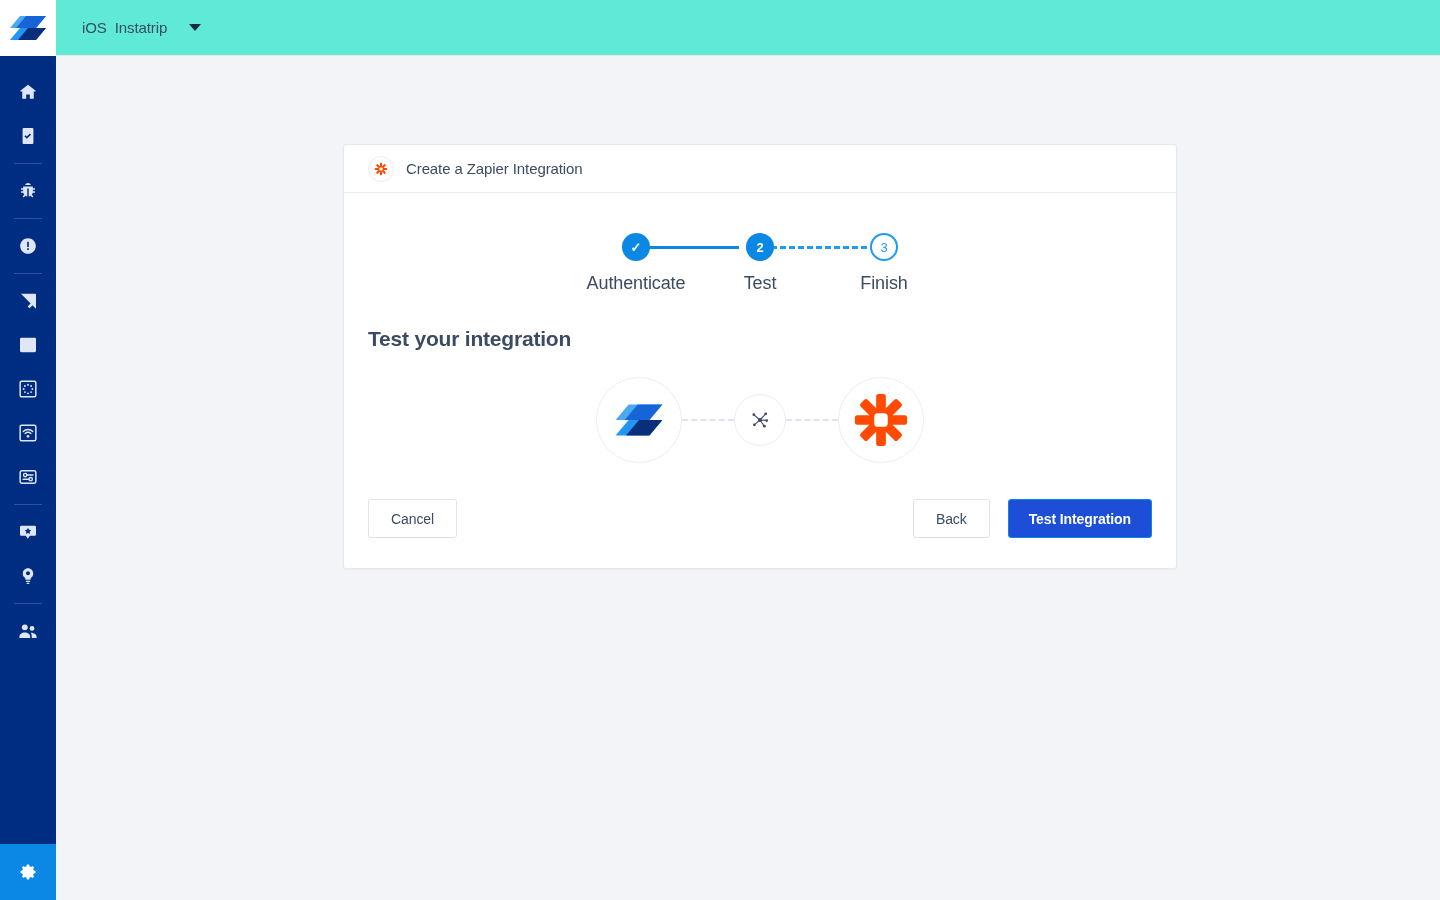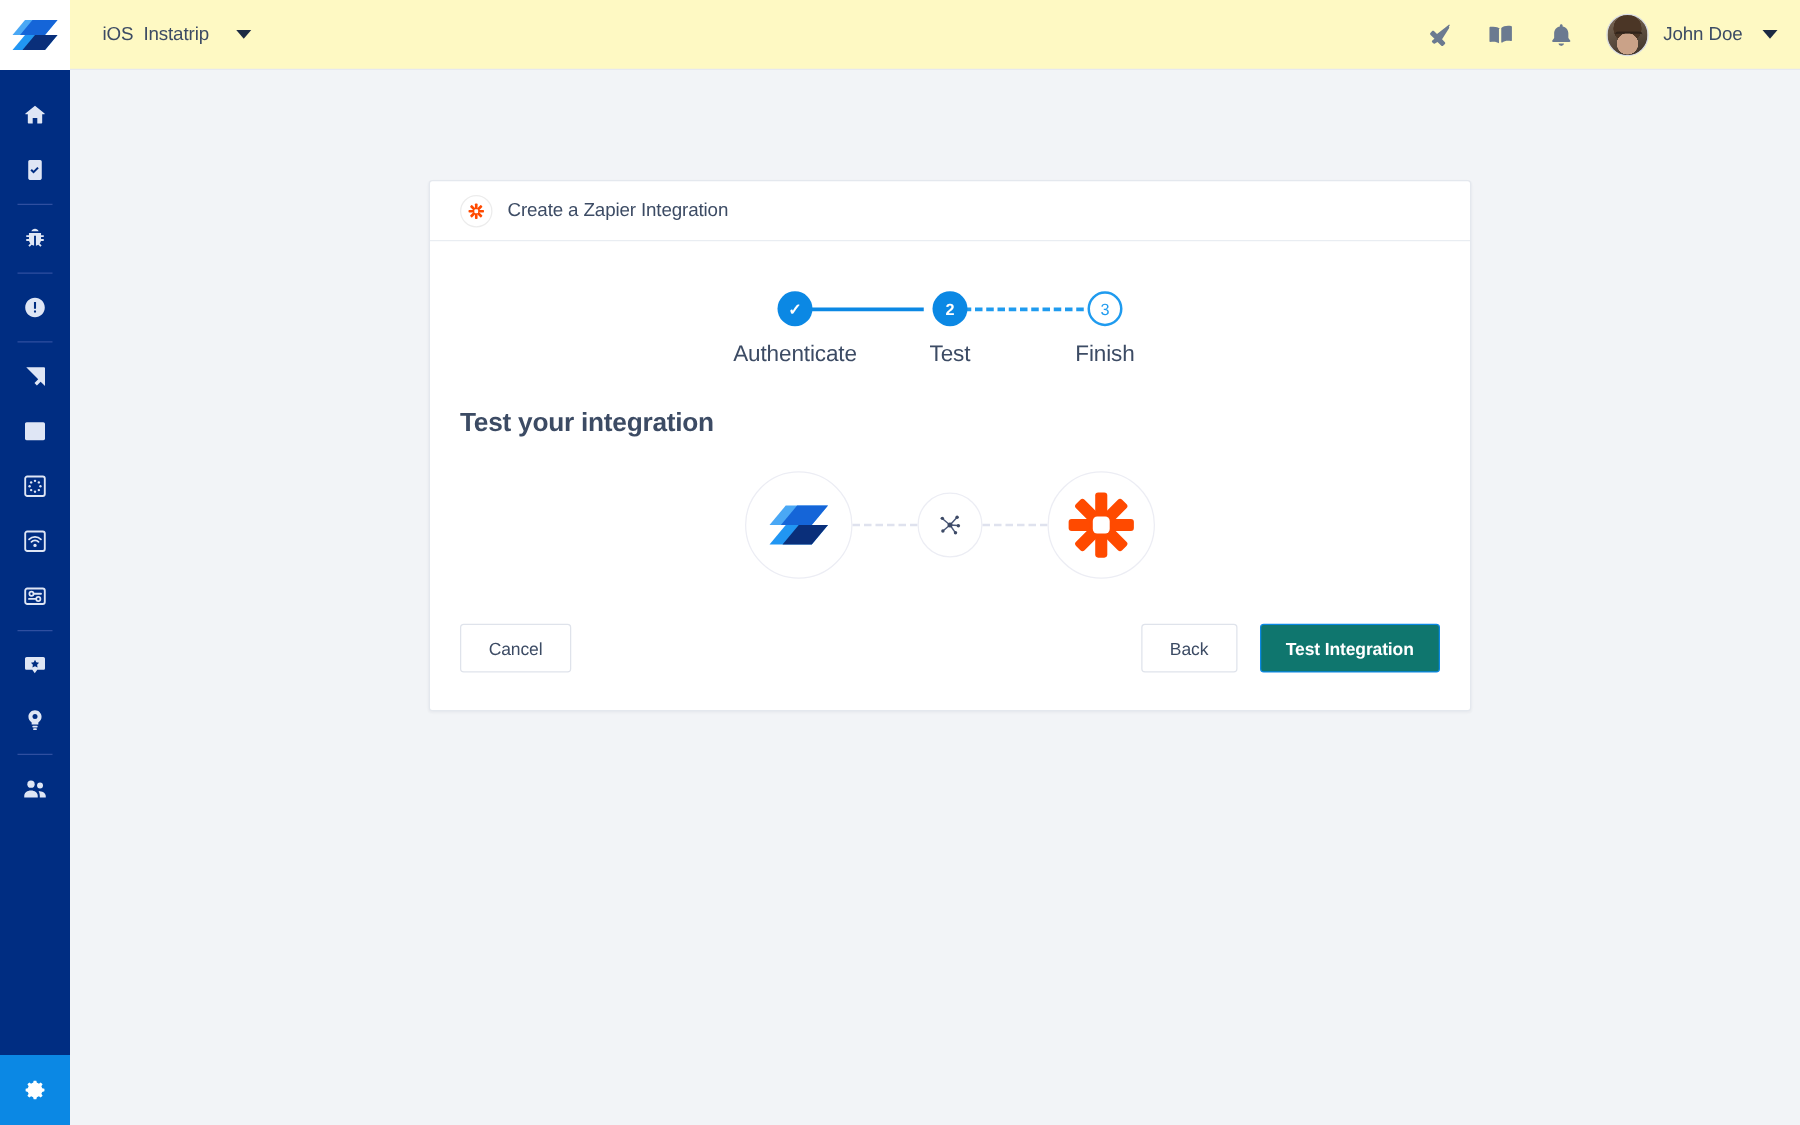--- a/index.html
+++ b/index.html
@@ -18,21 +18,21 @@
     height: 900px;
     background: #f2f4f7;
   }
 
   
   .topbar {
     position: absolute;
     top: 0; left: 0;
     width: 1440px;
     height: 56px;
-    background: #fef9c3;
+    background: #5eead4;
     border-bottom: 1px solid #e6e9ef;
     display: flex;
     align-items: center;
     z-index: 5;
   }
   .topbar-logo {
     width: 56px;
     height: 56px;
     display: flex;
     align-items: center;
@@ -324,21 +324,21 @@
     align-items: center;
     justify-content: center;
   }
   .btn-secondary {
     background: #ffffff;
     border: 1px solid #dfe3eb;
     color: #3c4b64;
     padding: 0 22px;
   }
   .btn-primary {
-    background: #0f766e;
+    background: #1d4ed8;
     border: 1px solid #0b88e4;
     color: #ffffff;
     font-weight: 700;
     padding: 0 20px;
   }
   .footer-spacer { flex: 1 1 auto; }
   .footer-right { display: flex; gap: 18px; }
 </style>
 </head>
 <body>
@@ -355,44 +355,20 @@
         <polygon points="20,16 38,16 28,28 10,28" fill="#0a2f7a"></polygon>
       </svg>
     </div>
 
     <div class="topbar-left">
       <span class="platform-label">iOS</span>
       <span class="app-name">Instatrip</span>
       <span class="caret-down"></span>
     </div>
 
-    <div class="topbar-right">
-
-      <div class="hicon">
-        <svg width="22" height="22" viewBox="0 0 24 24" fill="currentColor">
-          <path d="M19.6 3.3c-.5-.3-1.1-.2-1.5.2L8.3 11.2 5.6 8.6c-.4-.4-1.1-.4-1.5 0l-1.6 1.6c-.4.4-.4 1 0 1.5l3.6 3.5-1.9 1.6c-.5.4-.5 1.1-.1 1.6l.9.9c.4.4 1 .5 1.5.2l2.2-1.4 3.4 3.3c.4.4 1.1.4 1.5 0l1.6-1.6c.4-.4.4-1 0-1.5l-2.5-2.5 6.1-9.6c.3-.5.2-1.2-.2-1.5z"></path>
-        </svg>
-      </div>
-
-      <div class="hicon">
-        <svg width="22" height="22" viewBox="0 0 24 24" fill="currentColor">
-          <path d="M11 6.5C9.6 5.3 7.6 4.7 5 4.7c-.9 0-1.8.1-2.6.2-.4.1-.7.4-.7.8v11.5c0 .5.5.9 1 .8.7-.1 1.5-.2 2.3-.2 2.2 0 3.9.5 5 1.4V6.5zM13 18.5c1.1-.9 2.8-1.4 5-1.4.8 0 1.6.1 2.3.2.5.1 1-.3 1-.8V5c0-.4-.3-.7-.7-.8-.8-.1-1.7-.2-2.6-.2-2.6 0-4.6.6-6 1.8v12.7z"></path>
-        </svg>
-      </div>
-
-      <div class="hicon">
-        <svg width="22" height="22" viewBox="0 0 24 24" fill="currentColor">
-          <path d="M12 2.6c-.7 0-1.2.5-1.2 1.2v.7C7.9 5 5.8 7.5 5.8 10.5v4.1l-1.6 2.3c-.4.5 0 1.3.7 1.3h14.2c.7 0 1.1-.8.7-1.3l-1.6-2.3v-4.1c0-3-2.1-5.5-5-6v-.7c0-.7-.5-1.2-1.2-1.2zM9.6 19.5c.2 1.2 1.2 2 2.4 2s2.2-.8 2.4-2H9.6z"></path>
-        </svg>
-      </div>
-
-      <div class="avatar"></div>
-      <span class="username">John Doe</span>
-      <span class="caret-down-sm"></span>
-    </div>
   </div>
 
   <div class="sidebar">
 
     <div style="height:14px"></div>
 
     <div class="side-item">
       <svg width="20" height="20" viewBox="0 0 24 24" fill="currentColor">
         <path d="M12 3.2 2.8 10.6c-.3.2-.1.7.3.7h2v8.2c0 .4.3.7.7.7h4v-5.3h4.4v5.3h4c.4 0 .7-.3.7-.7v-8.2h2c.4 0 .6-.5.3-.7L12 3.2z"></path>
       </svg>

